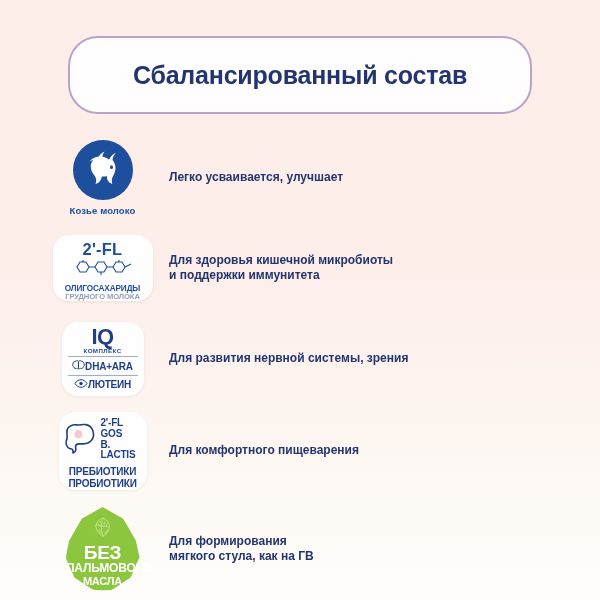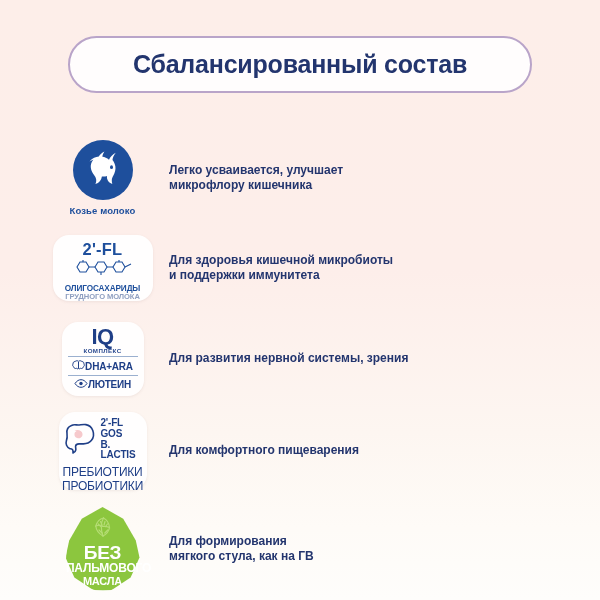--- a/index.html
+++ b/index.html
@@ -5,21 +5,21 @@
   html,body{margin:0;padding:0;}
   body{
     width:600px;height:600px;
     font-family:"Liberation Sans","DejaVu Sans",sans-serif;
     background:linear-gradient(180deg,#fdeee9 0%,#fdeeea 45%,#fdf6f1 72%,#fefbf7 88%,#fefdfb 100%);
     overflow:hidden;position:relative;
   }
 
   
   .title-box{
-    position:absolute;left:68px;top:36px;width:464px;height:57px;
+    position:absolute;left:68px;top:36px;width:464px;height:78px;
     box-sizing:border-box;
     background:#fffdfd;
     border:2px solid #b9a4c9;
     border-radius:30px;
     display:flex;align-items:center;justify-content:center;
   }
   .title-text{
     color:#23356e;
     font-size:25px;font-weight:bold;letter-spacing:-0.2px;
     white-space:nowrap;
@@ -84,21 +84,21 @@
   .b3 .rule{width:70px;height:1px;background:#9bb0cf;margin:2.5px 0;}
   .b3 .line{display:flex;align-items:center;gap:0;}
   .b3 .line span{color:#1f3f87;font-size:10px;font-weight:bold;letter-spacing:-.2px;}
 
   
   .b4{width:88px;height:78px;padding:6px 5px 4px;justify-content:flex-start;}
   .b4 .top{display:flex;align-items:center;gap:3px;}
   .b4 .words{display:flex;flex-direction:column;line-height:1.08;}
   .b4 .words span{color:#1f3f87;font-size:10px;font-weight:bold;letter-spacing:-.2px;}
   .b4 .rule{width:76px;height:1.2px;background:#6f85ae;margin:3px 0 2px;}
-  .b4 .t1{color:#1f3f87;font-size:12px;font-weight:normal;line-height:1.15;letter-spacing:-.2px;text-align:center;}
+  .b4 .t1{color:#1f3f87;font-size:10px;font-weight:bold;line-height:1.15;letter-spacing:-.2px;text-align:center;}
 
   
   .drop{
     position:relative;width:74px;height:84px;
     display:flex;align-items:flex-end;justify-content:center;
   }
   .drop-shape{
     position:absolute;left:0;top:0;width:74px;height:84px;
     background:#8cc63e;
     border-radius:50% 50% 50% 50% / 62% 62% 38% 38%;
@@ -125,21 +125,20 @@
           <path fill="#ffffff" d="M8.5 11.5c2.8-3.2 6.4-4.6 9.3-4.9 1.2-2.2 3.1-4.1 5.6-5.2-1.3 2-1.9 3.8-2 5.3 2.3.3 4.6 1.3 6.6 3 1.1-2.6 3.3-5.1 6.7-6.9-2 2.6-3 5.1-3.2 7.2 1.6 2 2.6 4.3 2.9 6.6.4 3.2-.5 6.2-1.9 8.6-1 1.8-1.6 3.1-1.7 4.7-.1 1.3.1 2.6.5 4-2.2-.6-3.7-1.9-4.6-3.6-.7-1.4-.9-2.9-.8-4.3-1.6.5-3.3.6-5 .4-.3 1.8-.9 3.4-1.9 4.7-1.2 1.6-2.8 2.6-4.6 3 .8-1.9 1-3.6.7-5.1-.3-1.4-1-2.6-1.9-3.8-1.5-2-2.6-4-3.1-6-.6-2.4-.4-4.9.7-7.1.5-.9 1-1.7 1.7-2.5z"></path>
           <ellipse cx="30.5" cy="17.2" rx="1.5" ry="1.9" fill="#1e4f9c"></ellipse>
           <path d="M34.5 22.5c.9.2 1.6.7 2 1.4" stroke="#1e4f9c" stroke-width="1.1" fill="none" stroke-linecap="round"></path>
         </svg>
       </div>
       <div class="goat-label">Козье молоко</div>
     </div>
   </div>
   <div class="desc">
     <span class="l">Легко усваивается, улучшает</span>
-    <span class="l">микрофлору кишечника</span>
   </div>
 </div>
 
 <div class="row row-2">
   <div class="badge-cell">
     <div class="card b2">
       <div class="big">2'-FL</div>
       <div class="mol">
         <svg width="62" height="17" viewBox="0 0 62 17" aria-hidden="true">
           <g fill="none" stroke="#1e4f9c" stroke-width="1.1">

